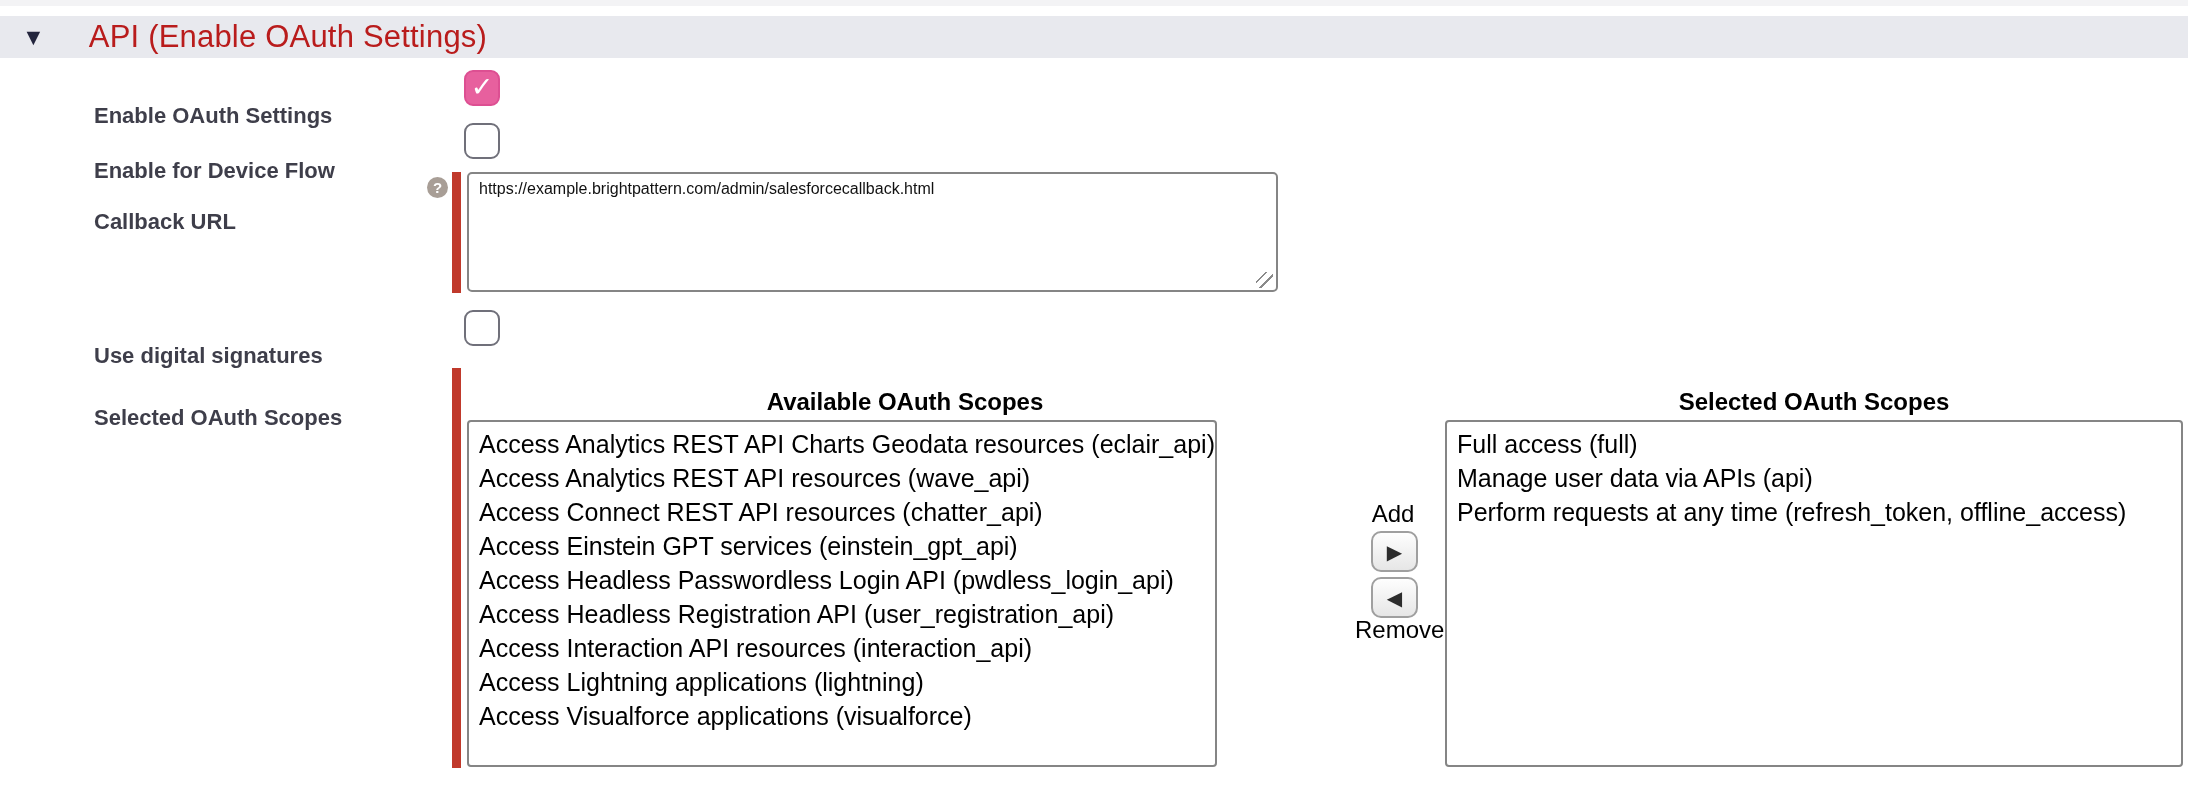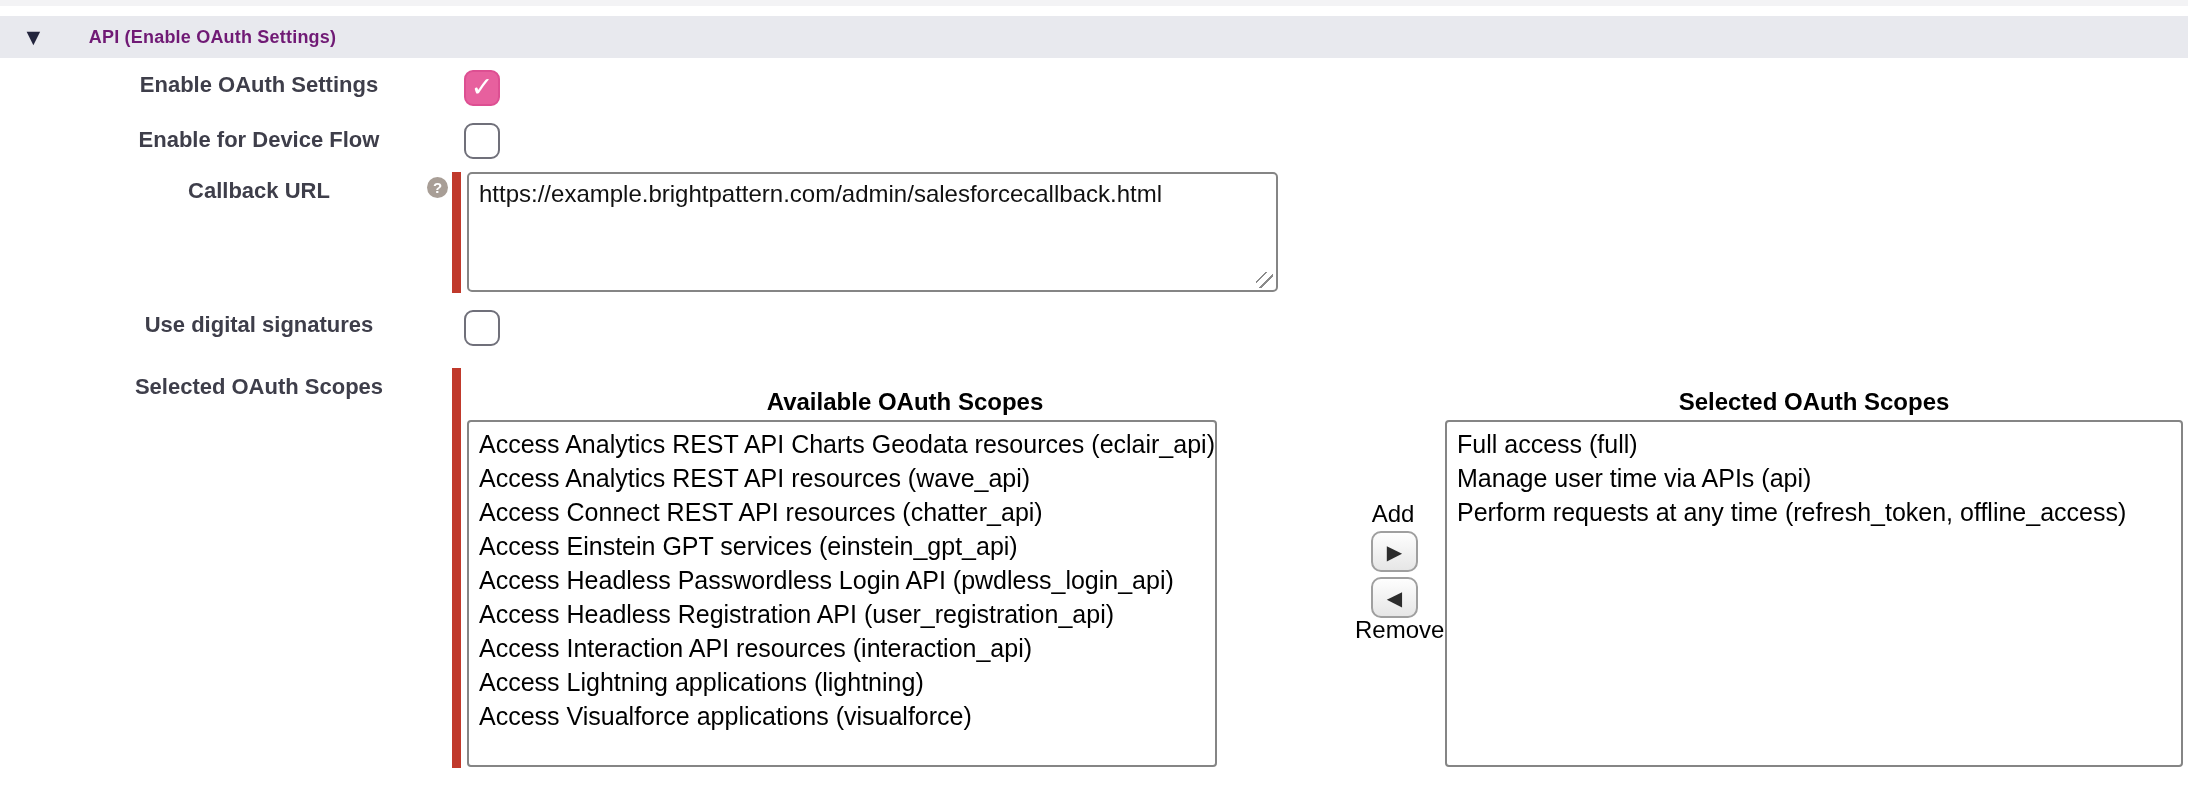--- a/index.html
+++ b/index.html
@@ -13,25 +13,25 @@
     background:#f3f3f5; border-bottom:1px solid #ffffff;
   }
   .section-header {
     position:absolute; left:0; top:16px; width:2188px; height:42px;
     background:#e8e9ee; display:flex; align-items:center;
   }
   .collapse-icon {
     margin-left:22px; font-size:23px; color:#23253d; line-height:1; cursor:pointer;
   }
   .section-title {
-    margin-left:44px; font-size:18px; font-weight:bold; color:#701a75; letter-spacing:0.2px;
+    margin-left:44px; font-size:31px; font-weight:normal; color:#b91c1c; letter-spacing:0.2px;
   }
   .field-label {
-    position:absolute; left:94px; width:330px; text-align:center;
-    font-size:22px; font-weight:bold; color:#3e3e4a; line-height:26px; white-space:nowrap;
+    position:absolute; left:94px; width:330px; text-align:left;
+    font-size:22px; font-weight:bold; color:#3e3e4a; line-height:26px; white-space:nowrap;margin-top:31px;
   }
   .checkbox {
     position:absolute; left:464px; width:36px; height:36px;
     border:2px solid #70707a; border-radius:9px; background:#ffffff;
     display:flex; align-items:center; justify-content:center; cursor:pointer;
   }
   .checkbox.checked {
     background:#e7609e; border-color:#dd4f92;
   }
   .checkbox .checkmark {
@@ -42,21 +42,21 @@
     border-radius:50%; background:#a89e96; color:#ffffff;
     font-size:15px; font-weight:bold; text-align:center; line-height:21px; cursor:pointer;
   }
   .required-bar {
     position:absolute; left:452px; width:9px; background:#c0392b;
   }
   .callback-textarea {
     position:absolute; left:467px; top:172px; width:811px; height:120px;
     border:2px solid #858585; border-radius:5px; background:#ffffff;
     font-family:"Liberation Sans","DejaVu Sans",sans-serif;
-    font-size:24px; color:#111111; padding:6px 10px; resize:none; overflow:hidden;
+    font-size:16px; color:#111111; padding:6px 10px; resize:none; overflow:hidden;
   }
   .resize-handle {
     position:absolute; left:1256px; top:272px; width:17px; height:16px;
     background:linear-gradient(135deg, transparent 28%, #8a8a8a 28%, #8a8a8a 36%, transparent 36%, transparent 56%, #8a8a8a 56%, #8a8a8a 64%, transparent 64%);
   }
   .listbox-header {
     position:absolute; top:388px; text-align:center;
     font-size:24px; font-weight:bold; color:#000000;
   }
   .listbox {
@@ -136,17 +136,17 @@
     <span class="arrow">▶</span>
   </div>
   <div class="mover-button" style="top:577px;">
     <span class="arrow">◀</span>
   </div>
   <div class="mover-label" style="top:616px;padding-left:12px;">Remove</div>
 
   <div class="listbox-header" style="left:1445px; width:738px;">Selected OAuth Scopes</div>
   <div class="listbox" style="left:1445px; width:738px;">
       <div class="list-option">Full access (full)</div>
-      <div class="list-option">Manage user time via APIs (api)</div>
+      <div class="list-option">Manage user data via APIs (api)</div>
       <div class="list-option">Perform requests at any time (refresh_token, offline_access)</div>
     </div>
 
 </div>
 
 </body></html>

